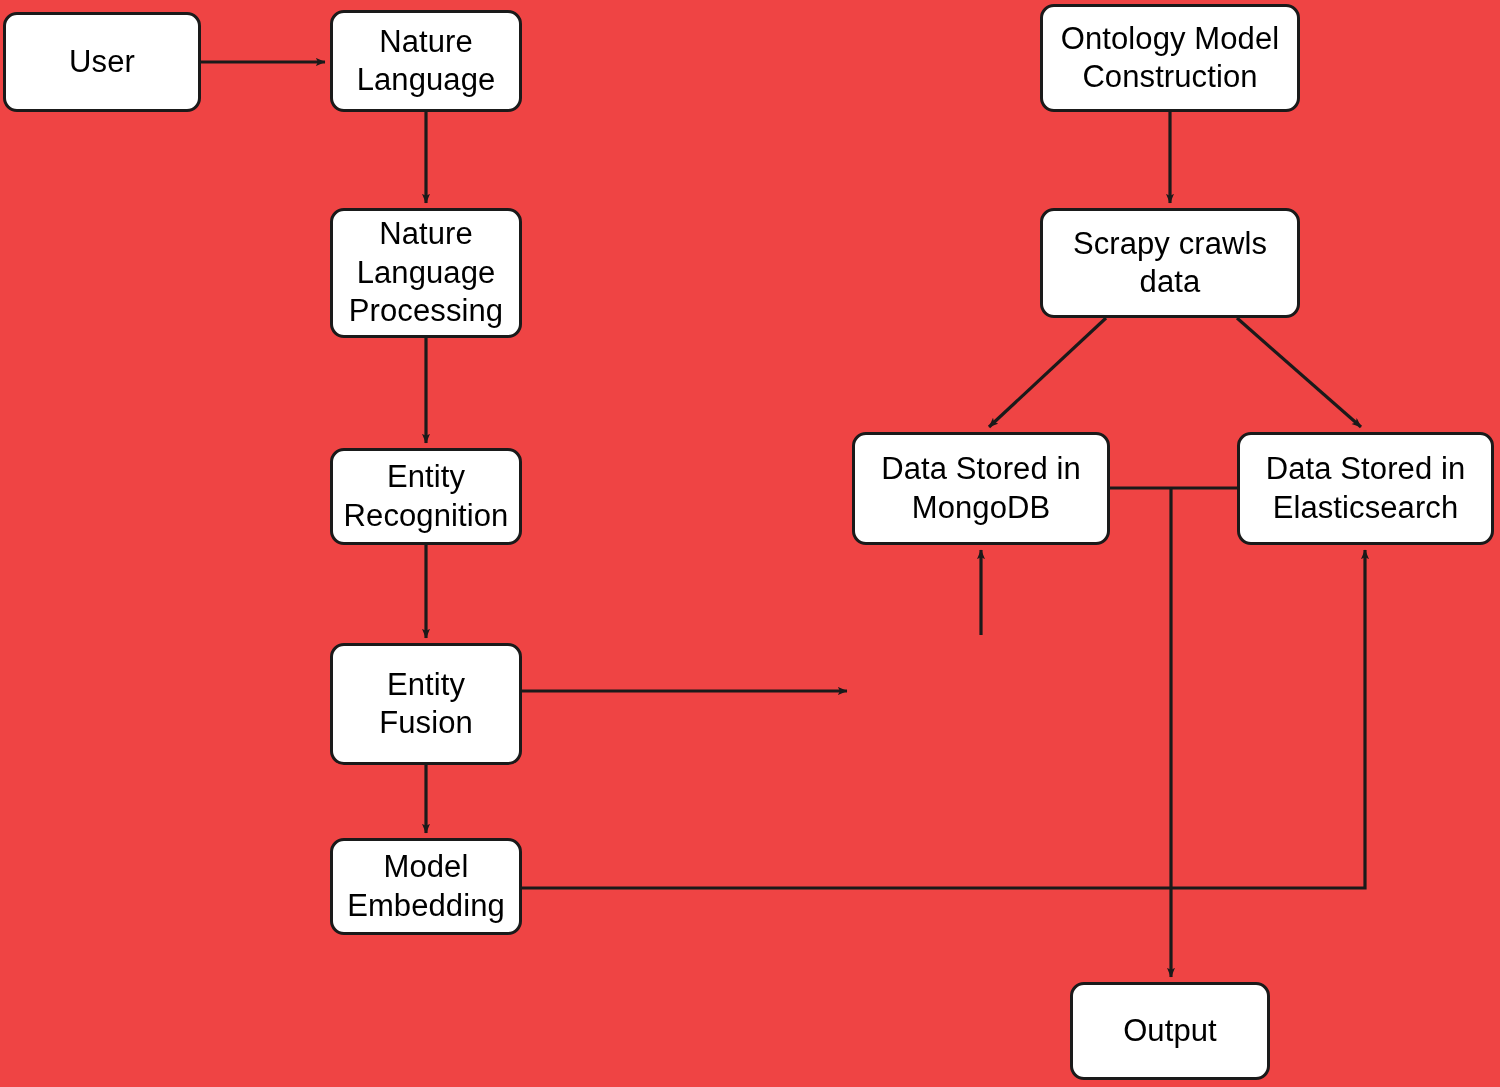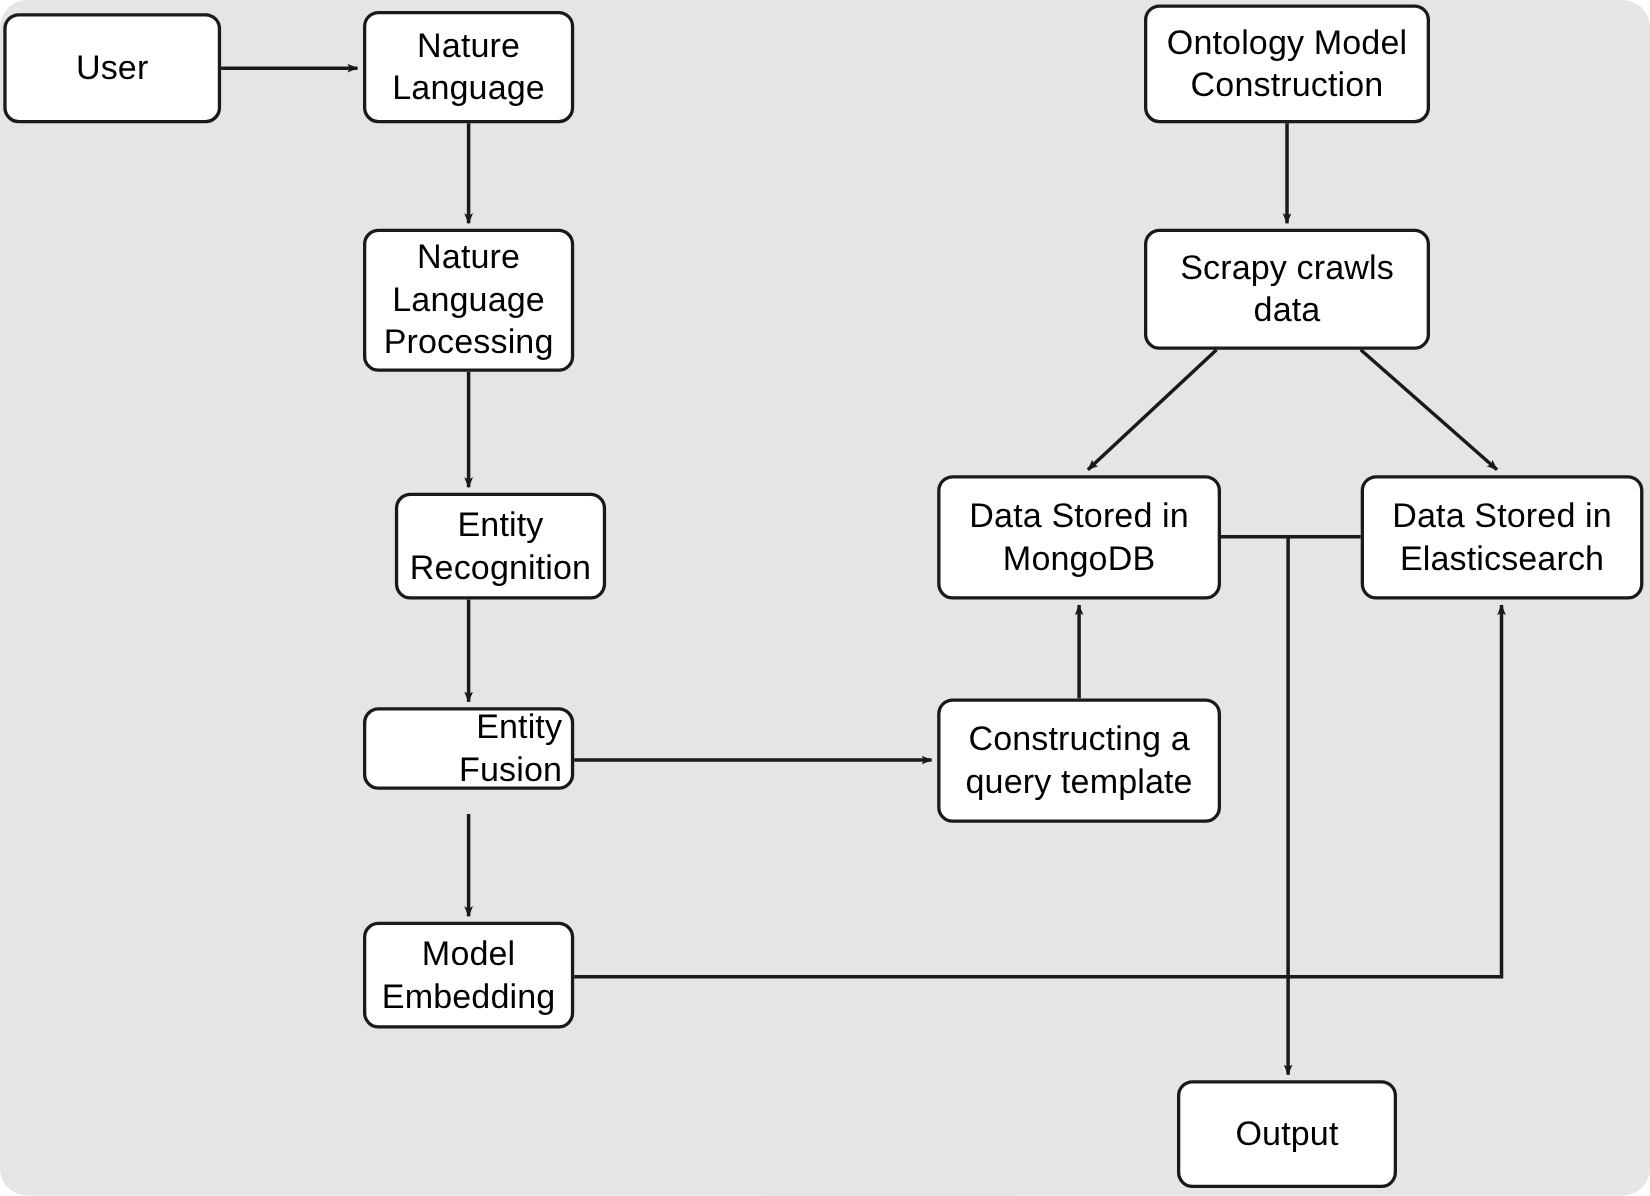--- a/index.html
+++ b/index.html
@@ -4,24 +4,23 @@
 <style>
   html, body {
     margin: 0;
     padding: 0;
     background: #ffffff;
   }
   #canvas {
     position: relative;
     width: 1500px;
     height: 1087px;
-    background: #e5e5e5;
+    background: #ef4444;
     font-family: "Liberation Sans", sans-serif;
     overflow: hidden;
-    border-radius: 25px;
   }
   #edges {
     position: absolute;
     left: 0;
     top: 0;
     width: 1500px;
     height: 1087px;
     pointer-events: none;
   }
   .node {
@@ -97,26 +96,26 @@
     <span class="node-label">Nature
 Language</span>
   </div>
 
   <div class="node" style="left:330px; top:208px; width:192px; height:130px;">
     <span class="node-label">Nature
 Language
 Processing</span>
   </div>
 
-  <div class="node" style="left:330px; top:448px; width:192px; height:97px;margin-left:29px;">
+  <div class="node" style="left:330px; top:448px; width:192px; height:97px;">
     <span class="node-label">Entity
 Recognition</span>
   </div>
 
-  <div class="node" style="left:330px; top:643px; width:192px; height:75px;text-align:right;">
+  <div class="node" style="left:330px; top:643px; width:192px; height:122px;">
     <span class="node-label">Entity Fusion</span>
   </div>
 
   <div class="node" style="left:330px; top:838px; width:192px; height:97px;">
     <span class="node-label">Model
 Embedding</span>
   </div>
 
   <div class="node" style="left:1040px; top:4px; width:260px; height:108px;justify-content:center;">
     <span class="node-label">Ontology Model
@@ -131,22 +130,18 @@
   <div class="node" style="left:852px; top:432px; width:258px; height:113px;">
     <span class="node-label">Data Stored in
 MongoDB</span>
   </div>
 
   <div class="node" style="left:1237px; top:432px; width:257px; height:113px;">
     <span class="node-label">Data Stored in
 Elasticsearch</span>
   </div>
 
-  <div class="node" style="left:852px; top:635px; width:258px; height:113px;">
-    <span class="node-label">Constructing a
-query template</span>
-  </div>
 
   <div class="node" style="left:1070px; top:982px; width:200px; height:98px;text-align:right;">
     <span class="node-label">Output</span>
   </div>
 
 </div>
 
 </body></html>

